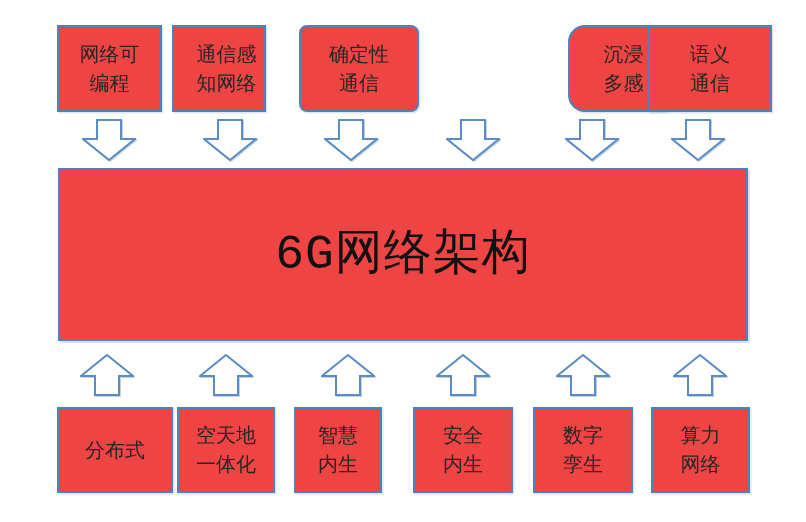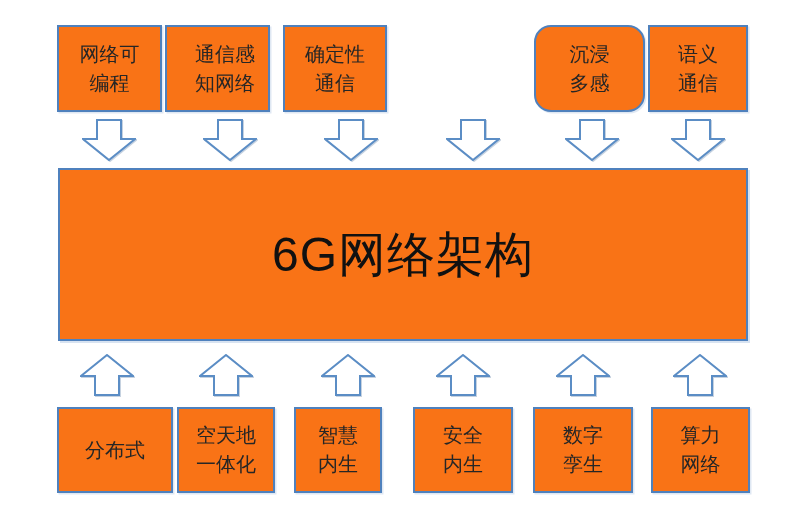--- a/index.html
+++ b/index.html
@@ -2,40 +2,41 @@
 <html style="--box-border: #4f81bd; --arrow-stroke: #5b8dc5; --text: #262626; --watermark: #8f8f8f;"><head>
 <meta charset="utf-8">
 <style>
   html,body{margin:0;padding:0;background:#fff;}
   .stage{
     position:relative;width:806px;height:522px;background:#ffffff;overflow:hidden;
     font-family:"Liberation Sans","DejaVu Sans",sans-serif;
     color:var(--text,#262626);
   }
   .box{
-    position:absolute;box-sizing:border-box;background:#f97316;
+    position:absolute;box-sizing:border-box;background:#ef4444;
     border:2px solid var(--box-border,#4f81bd);
     display:flex;align-items:center;justify-content:center;
     box-shadow:1.5px 1.5px 0 rgba(79,129,189,0.18);
   }
   .box .label{
     white-space:pre-line;text-align:center;font-size:20px;line-height:29px;
     color:var(--text,#262626);
   }
   .tbox{top:25px;height:87px;}
   .bbox{top:407px;height:86px;}
-  .tb1{left:57px;width:105px;}  .tb2{left:165px;width:105px;padding-left:15px;}
-  .tb3{left:283px;width:104px;} .tb4{left:421px;width:104px;}
-  .tb5{left:534px;width:111px;border-radius:17px;} .tb6{left:648px;width:100px;}
+  .tb1{left:57px;width:105px;}  .tb2{left:172px;width:94px;padding-left:15px;}
+  .tb3{left:299px;width:120px;border-radius:8px;} .tb4{left:421px;width:104px;}
+  .tb5{left:568px;width:111px;border-radius:17px;} .tb6{left:648px;width:124px;}
   .bb1{left:57px;width:116px;}  .bb2{left:177px;width:98px;}
   .bb3{left:294px;width:88px;} .bb4{left:413px;width:100px;}
   .bb5{left:533px;width:100px;} .bb6{left:651px;width:99px;}
   .center-box{
     left:58px;top:168px;width:690px;height:173px;
     box-shadow:2px 2px 0 rgba(79,129,189,0.22);
+    font-family:Liberation Mono, monospace;
   }
   .center-box .title{
     font-size:48px;line-height:56px;color:#111111;letter-spacing:1px;
     text-align:center;white-space:nowrap;
   }
   .arrow{position:absolute;width:54px;height:42px;
     filter:drop-shadow(1px 1px 0.5px rgba(91,125,166,0.35));}
   .arrow polygon{fill:#ffffff;stroke:var(--arrow-stroke,#5b8dc5);stroke-width:2;stroke-linejoin:miter;}
   .da{top:119px;} .ua{top:354px;}
   .da1{left:82px;}  .da2{left:203px;} .da3{left:324px;}

